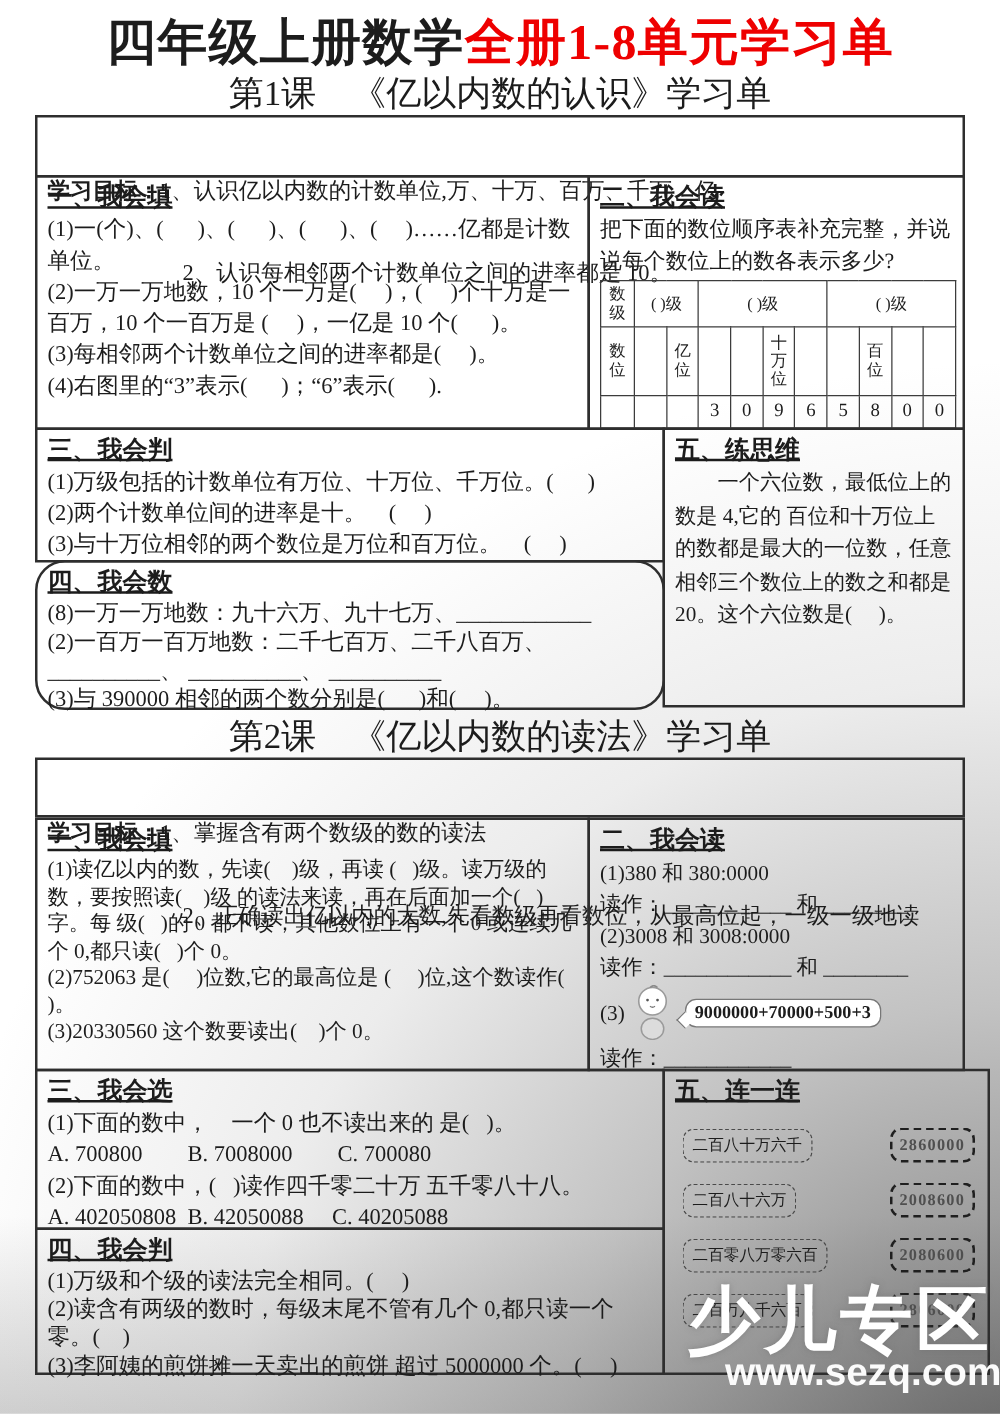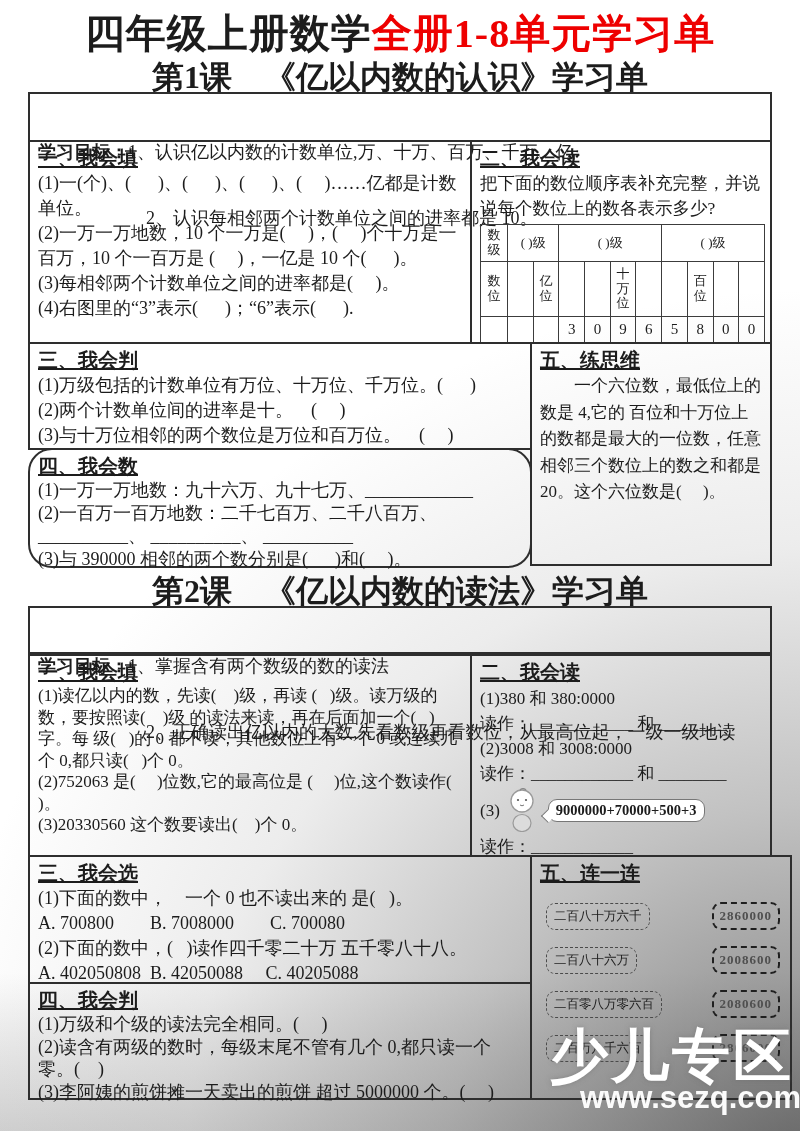--- a/index.html
+++ b/index.html
@@ -5,21 +5,21 @@
   html,body { margin:0; padding:0; }
   body { font-family:"Liberation Serif","DejaVu Serif",serif; color:#1c1c1c; }
   #page { position:relative; width:800px; height:1131px; overflow:hidden;
           background:
             radial-gradient(circle at 102% 104%, rgba(50,50,50,.68) 0%, rgba(110,110,110,.42) 26%, rgba(170,170,170,.22) 44%, rgba(255,255,255,0) 62%),
             linear-gradient(to bottom, rgba(255,255,255,0) 86%, rgba(90,90,90,.28) 100%),
             #ffffff; }
   .center { position:absolute; left:0; width:800px; text-align:center; }
   .page-title { top:6px; font-size:40px; font-weight:bold; letter-spacing:1px; white-space:nowrap; }
   .page-title .red { color:#ee0000; }
-  .lesson-head { font-size:32px; font-weight:bold; white-space:nowrap; }
+  .lesson-head { font-size:28px; font-weight:normal; white-space:nowrap; }
   .box { position:absolute; box-sizing:border-box; border:2px solid #2e2e2e; padding:3px 8px; background:transparent; }
   .goals { font-size:18px; line-height:22px; white-space:pre-wrap; }
   .goals .lbl { font-weight:bold; }
   .goals .g2 { margin-left:108px; }
   .sec-title { font-weight:bold; font-size:20px; line-height:26px;text-decoration:underline; }
   .txt { font-size:18px; line-height:25px; white-space:pre-wrap; }
   .txt-sm { font-size:17px; line-height:21.5px; white-space:pre-wrap; }
   .think-txt { font-size:17px; line-height:26.5px; white-space:pre-wrap; }
   .count-txt { font-size:18px; line-height:23px; white-space:pre-wrap; }
   .judge2-txt { font-size:18px; line-height:22.5px; white-space:pre-wrap; }
@@ -132,21 +132,21 @@
     <div class="txt">(3)与十万位相邻的两个数位是万位和百万位。　(     )</div>
   </div>
 
   <div class="box" style="left:530px; top:342px; width:242px; height:224px;">
     <div class="sec-title">五、练思维</div>
     <div class="think-txt">　　一个六位数，最低位上的数是 4,它的 百位和十万位上的数都是最大的一位数，任意相邻三个数位上的数之和都是 20。这个六位数是(     )。</div>
   </div>
 
   <div class="box" style="left:28px; top:448px; width:504px; height:120px;border-radius:24px;">
     <div class="sec-title">四、我会数</div>
-    <div class="count-txt">(1)一万一万地数：九十六万、九十七万、____________</div>
+    <div class="count-txt">(8)一万一万地数：九十六万、九十七万、____________</div>
     <div class="count-txt">(2)一百万一百万地数：二千七百万、二千八百万、</div>
     <div class="count-txt">__________、 __________、 __________</div>
     <div class="count-txt">(3)与 390000 相邻的两个数分别是(      )和(     )。</div>
   </div>
 
   <div class="center lesson-head" style="top:570px;">第2课　《亿以内数的读法》学习单</div>
 
   <div class="box goals" style="left:28px; top:606px; width:744px; height:48px;">
     <div><span class="lbl">学习目标：</span><span>1、掌握含有两个数级的数的读法</span></div>
     <div class="g2">2、正确读出亿以内的大数,先看数级再看数位，从最高位起，一级一级地读</div>

